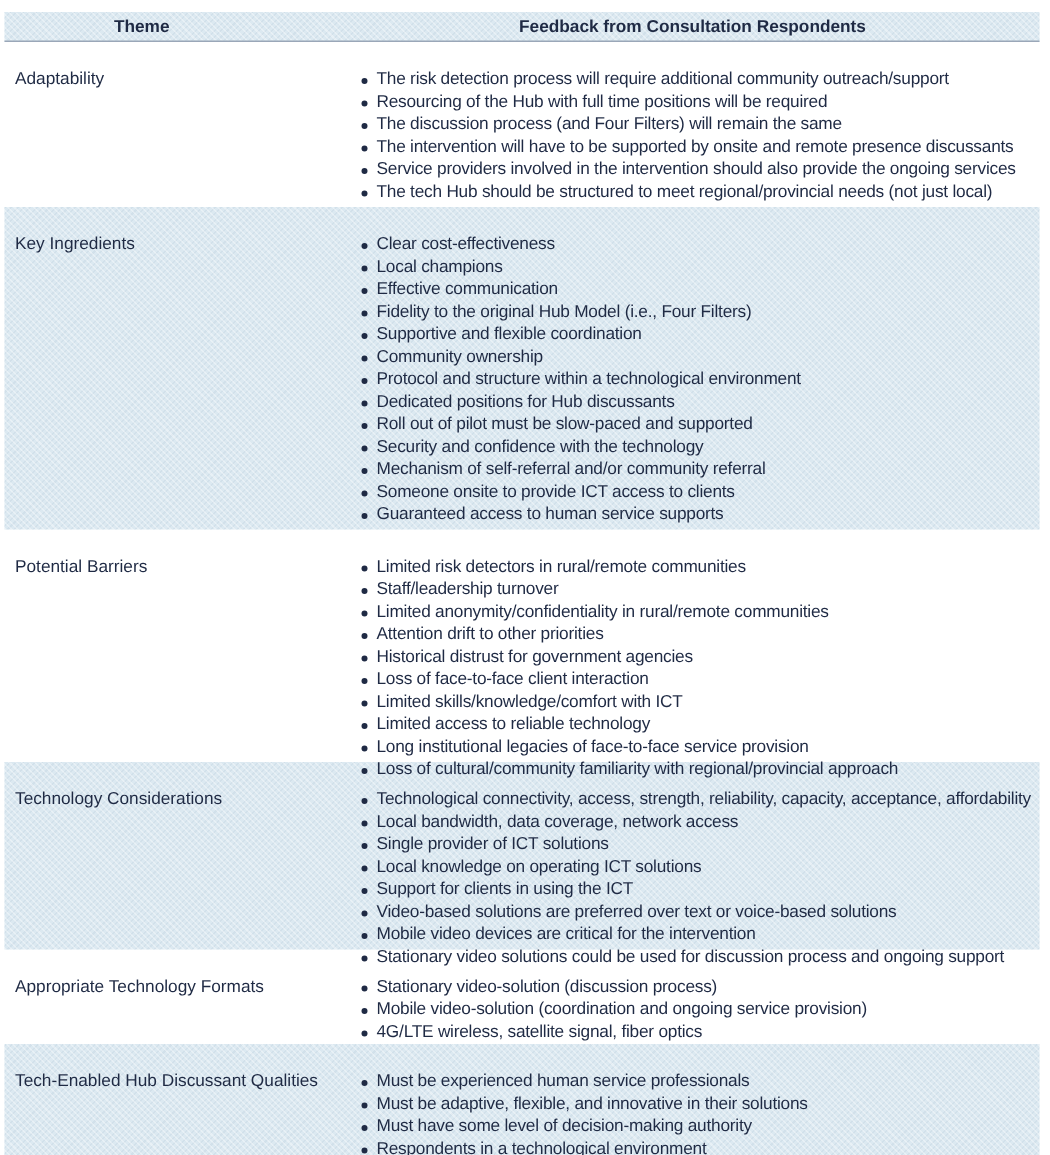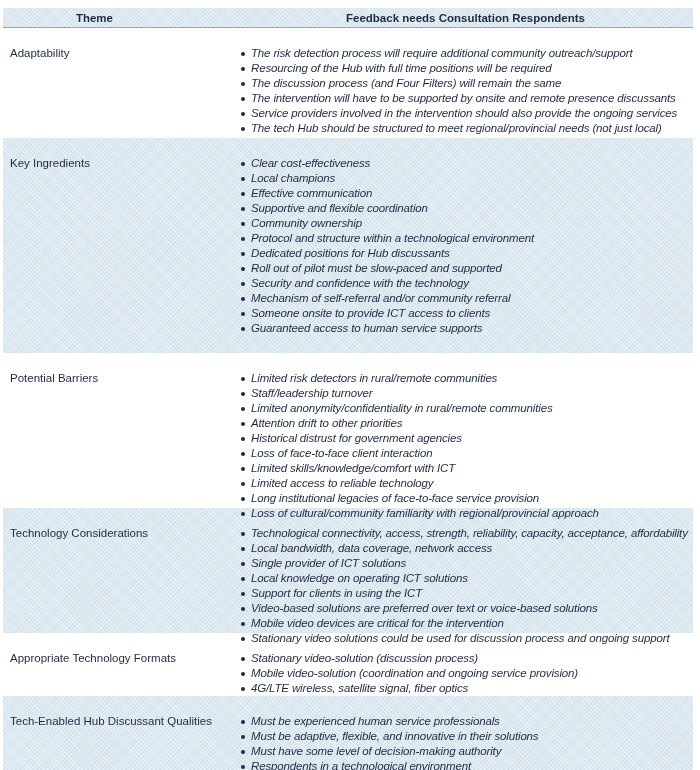--- a/index.html
+++ b/index.html
@@ -29,54 +29,55 @@
   .row { display: flex; box-sizing: border-box; padding-top: 18px; }
   .row .theme {
     width: 228px; padding-left: 7px; box-sizing: border-box;
     font-size: 11.5px; line-height: 15px;
   }
   .row ul {
     margin: 0; padding: 0; list-style: none; flex: 1;
   }
   .row li {
     font-size: 11.5px; line-height: 15px; padding-left: 20px; position: relative;
-    white-space: nowrap; letter-spacing: -0.15px; font-style: italic;
+    white-space: nowrap; letter-spacing: -0.15px;
   }
   .row li::before {
     content: ""; position: absolute; left: 10px; top: 6px;
     width: 4px; height: 4px; border-radius: 50%; background: #1f2a44;
   }
 </style>
 </head>
 <body>
 
 <div class="table">
   <div class="header shaded">
     <div class="c1"><span>Theme</span></div>
-    <div class="c2">Feedback needs Consultation Respondents</div>
+    <div class="c2">Feedback from Consultation Respondents</div>
   </div>
 
   <div class="row" style="height:110px">
     <div class="theme">Adaptability</div>
     <ul>
       <li>The risk detection process will require additional community outreach/support</li>
       <li>Resourcing of the Hub with full time positions will be required</li>
       <li>The discussion process (and Four Filters) will remain the same</li>
       <li>The intervention will have to be supported by onsite and remote presence discussants</li>
       <li>Service providers involved in the intervention should also provide the ongoing services</li>
       <li>The tech Hub should be structured to meet regional/provincial needs (not just local)</li>
     </ul>
   </div>
 
   <div class="row shaded" style="height:215px">
     <div class="theme">Key Ingredients</div>
     <ul>
       <li>Clear cost-effectiveness</li>
       <li>Local champions</li>
       <li>Effective communication</li>
+      <li>Fidelity to the original Hub Model (i.e., Four Filters)</li>
       <li>Supportive and flexible coordination</li>
       <li>Community ownership</li>
       <li>Protocol and structure within a technological environment</li>
       <li>Dedicated positions for Hub discussants</li>
       <li>Roll out of pilot must be slow-paced and supported</li>
       <li>Security and confidence with the technology</li>
       <li>Mechanism of self-referral and/or community referral</li>
       <li>Someone onsite to provide ICT access to clients</li>
       <li>Guaranteed access to human service supports</li>
     </ul>

